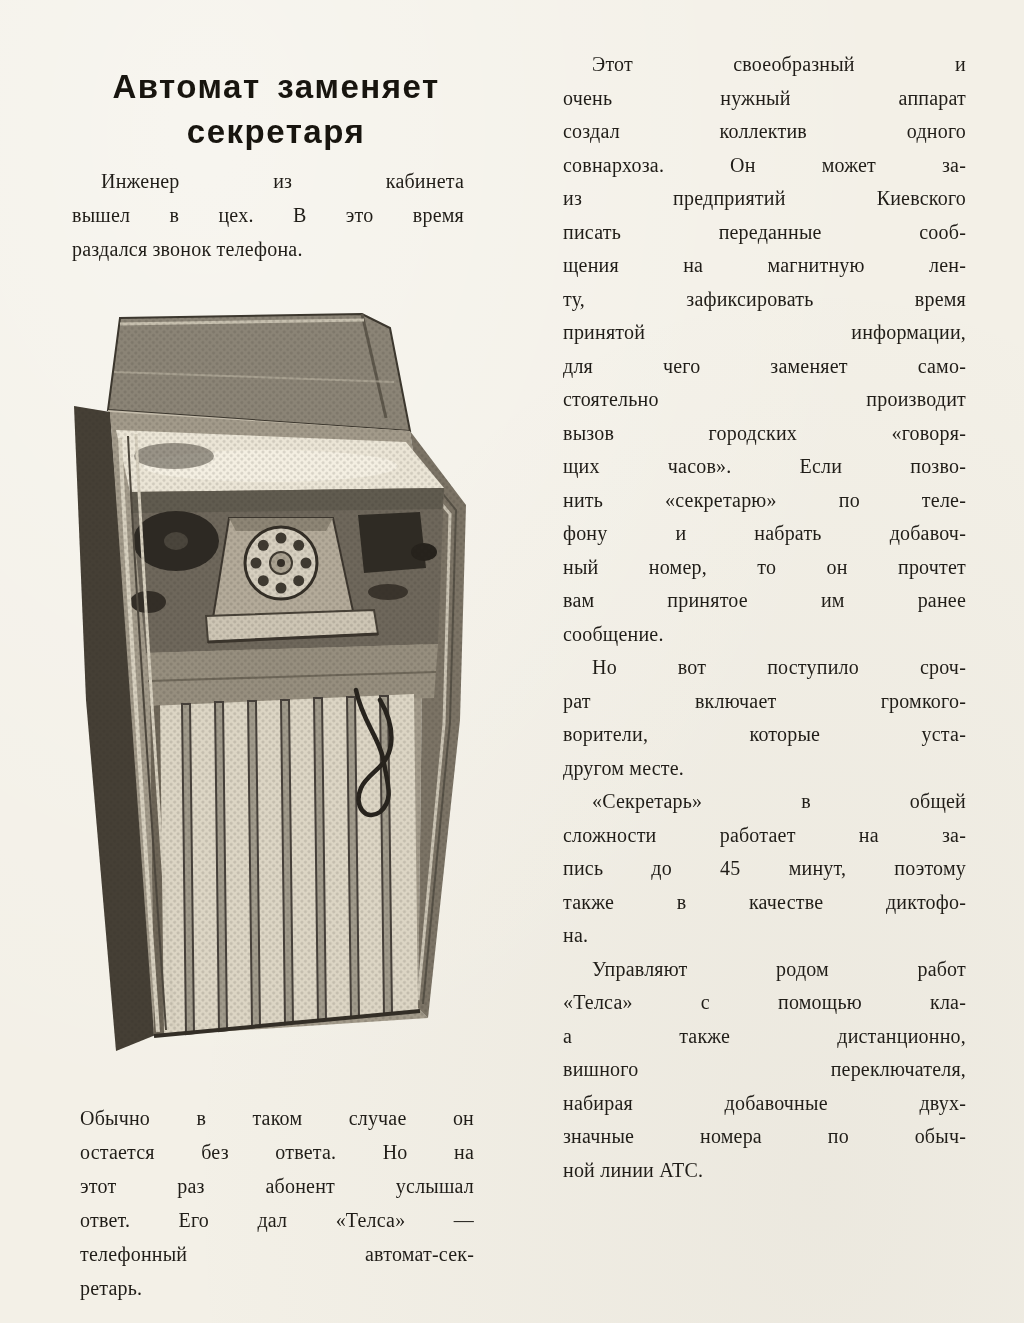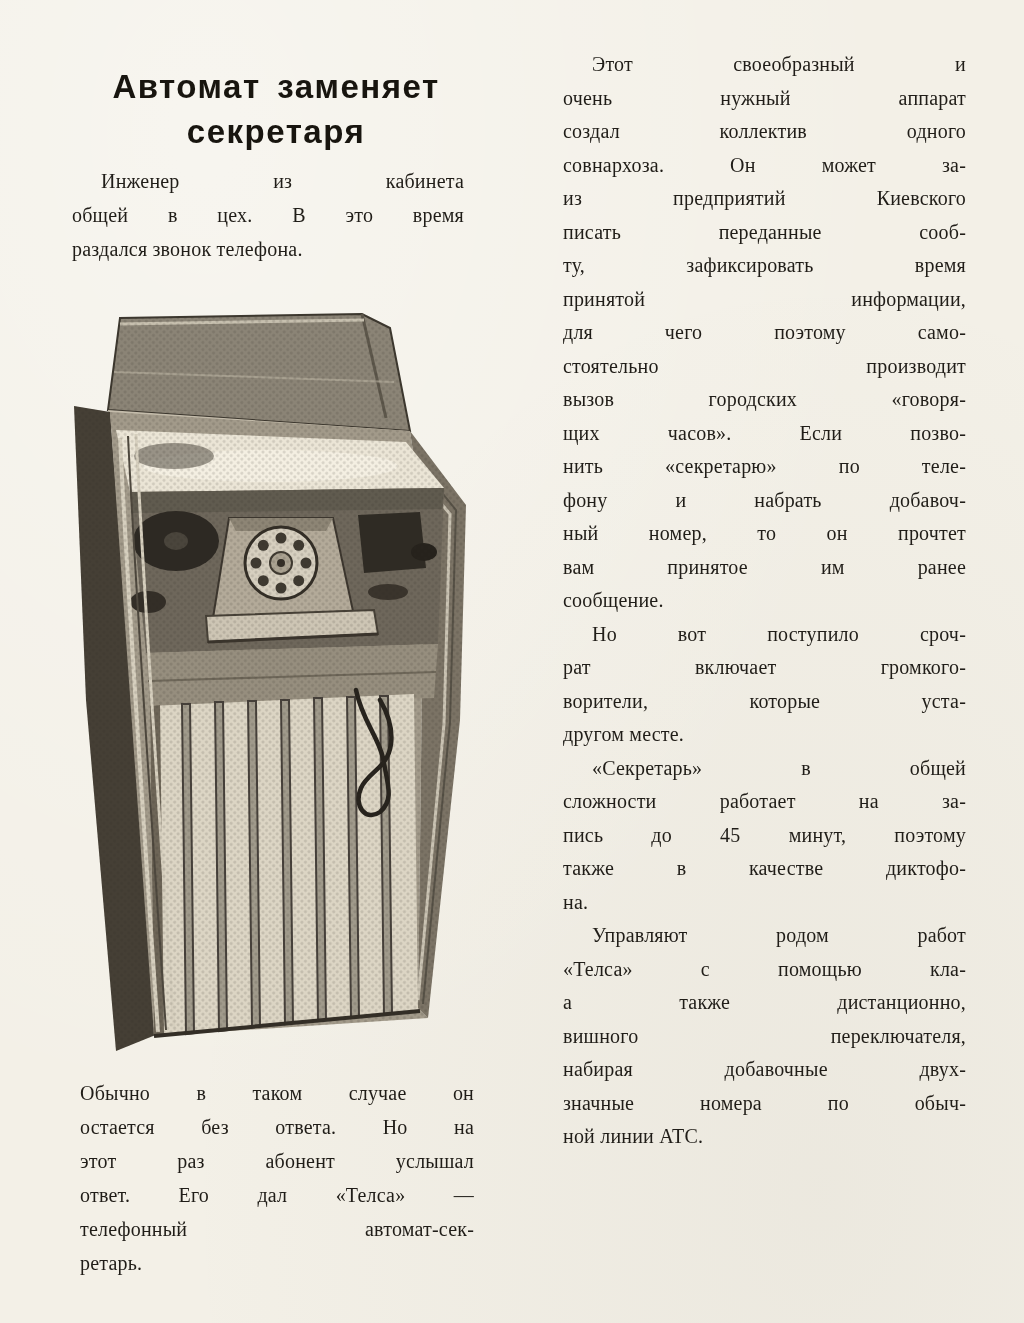--- a/index.html
+++ b/index.html
@@ -23,21 +23,21 @@
     font-weight:bold;
     font-size:33px;line-height:45px;
     letter-spacing:1.5px;word-spacing:6px;
     color:#18150f;
   }
   .textcol{
     font-size:20px;
     letter-spacing:.2px;
   }
   .left-intro{position:absolute;left:72px;top:164px;width:392px;line-height:34px;}
-  .left-caption{position:absolute;left:80px;top:1076px;width:394px;line-height:34px;}
+  .left-caption{position:absolute;left:80px;top:1101px;width:394px;line-height:34px;}
   .right-col{position:absolute;left:563px;top:48px;width:403px;line-height:33.5px;}
   .para{margin:0;padding:0;}
   .j-line{
     text-align:justify;
     text-align-last:justify;
     text-justify:inter-word;
     white-space:normal;
   }
   .j-line.lastline{text-align-last:left;}
   .j-line.indent{text-indent:1.45em;}
@@ -51,21 +51,21 @@
 <div class="page">
 
   <div class="title">
       <div class="t-line">Автомат заменяет</div>
       <div class="t-line">секретаря</div>
     </div>
 
   <div class="textcol left-intro">
       <div class="para">
         <div class="j-line indent">Инженер из кабинета</div>
-        <div class="j-line">общей в цех. В это время</div>
+        <div class="j-line">вышел в цех. В это время</div>
         <div class="j-line lastline">раздался звонок телефона.</div>
       </div>
     </div>
 
   <div class="figure" title="Телефонный автомат-секретарь «Телса» — шкаф с открытой крышкой, телефонным диском и решёткой громкоговорителя">
     <svg width="424" height="770" viewBox="0 0 424 770" xmlns="http://www.w3.org/2000/svg">
       <defs>
         <pattern id="ht" width="5" height="5" patternUnits="userSpaceOnUse" patternTransform="rotate(45)">
           <circle cx="2.5" cy="2.5" r="1.5" fill="#2c2822"></circle>
         </pattern>
@@ -175,23 +175,24 @@
     </div>
 
   <div class="textcol right-col">
       <div class="para">
         <div class="j-line indent">Этот своеобразный и</div>
         <div class="j-line">очень нужный аппарат</div>
         <div class="j-line">создал коллектив одного</div>
         <div class="j-line">совнархоза. Он может за-</div>
         <div class="j-line">из предприятий Киевского</div>
         <div class="j-line">писать переданные сооб-</div>
+        <div class="j-line">щения на магнитную лен-</div>
         <div class="j-line">ту, зафиксировать время</div>
         <div class="j-line">принятой информации,</div>
-        <div class="j-line">для чего поэтому само-</div>
+        <div class="j-line">для чего заменяет само-</div>
         <div class="j-line">стоятельно производит</div>
         <div class="j-line">вызов городских «говоря-</div>
         <div class="j-line">щих часов». Если позво-</div>
         <div class="j-line">нить «секретарю» по теле-</div>
         <div class="j-line">фону и набрать добавоч-</div>
         <div class="j-line">ный номер, то он прочтет</div>
         <div class="j-line">вам принятое им ранее</div>
         <div class="j-line lastline">сообщение.</div>
       </div>
       <div class="para">

